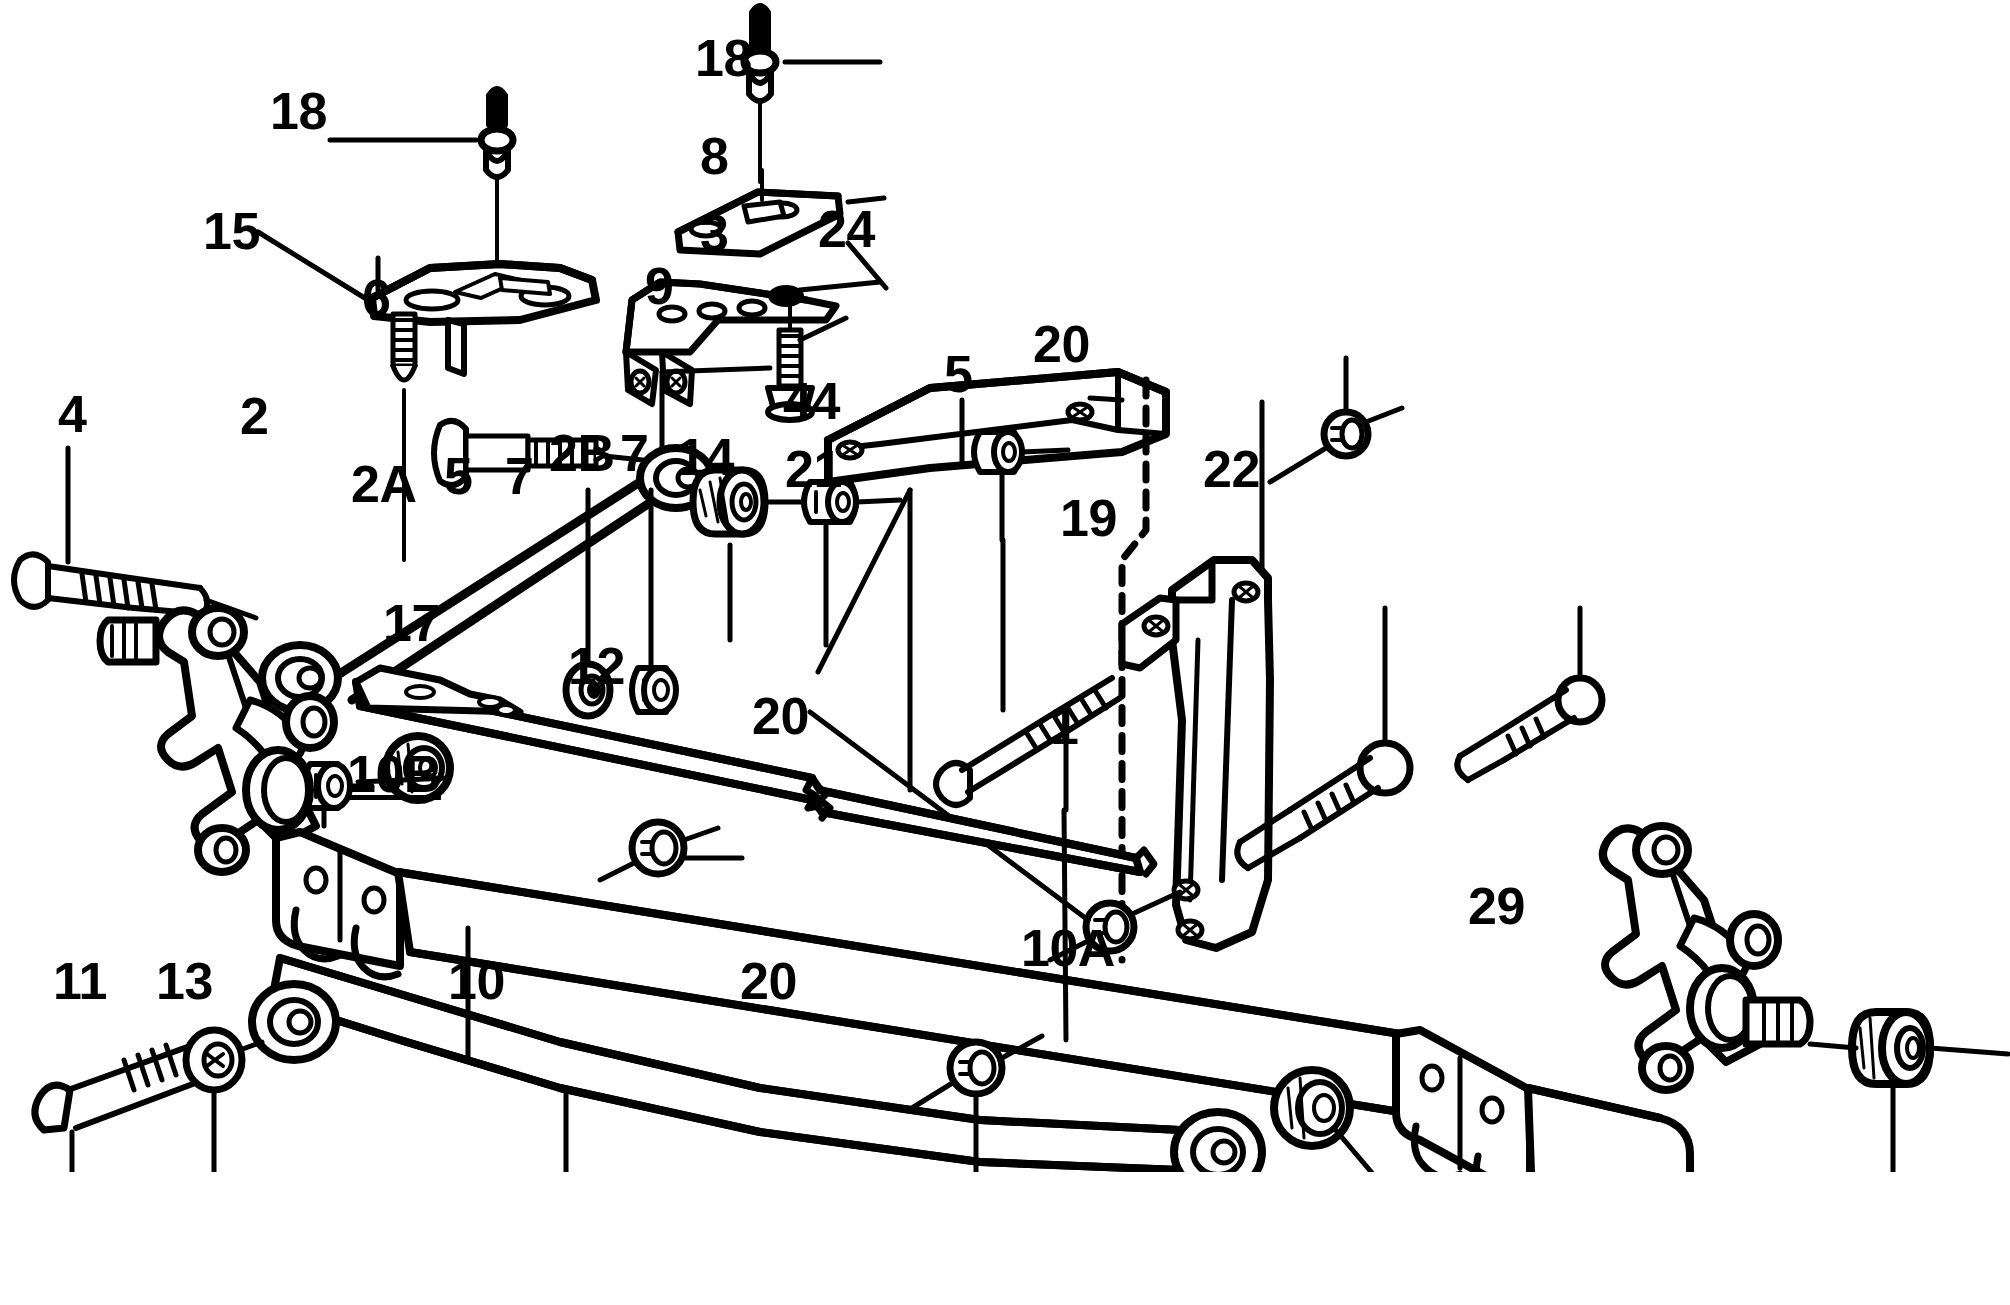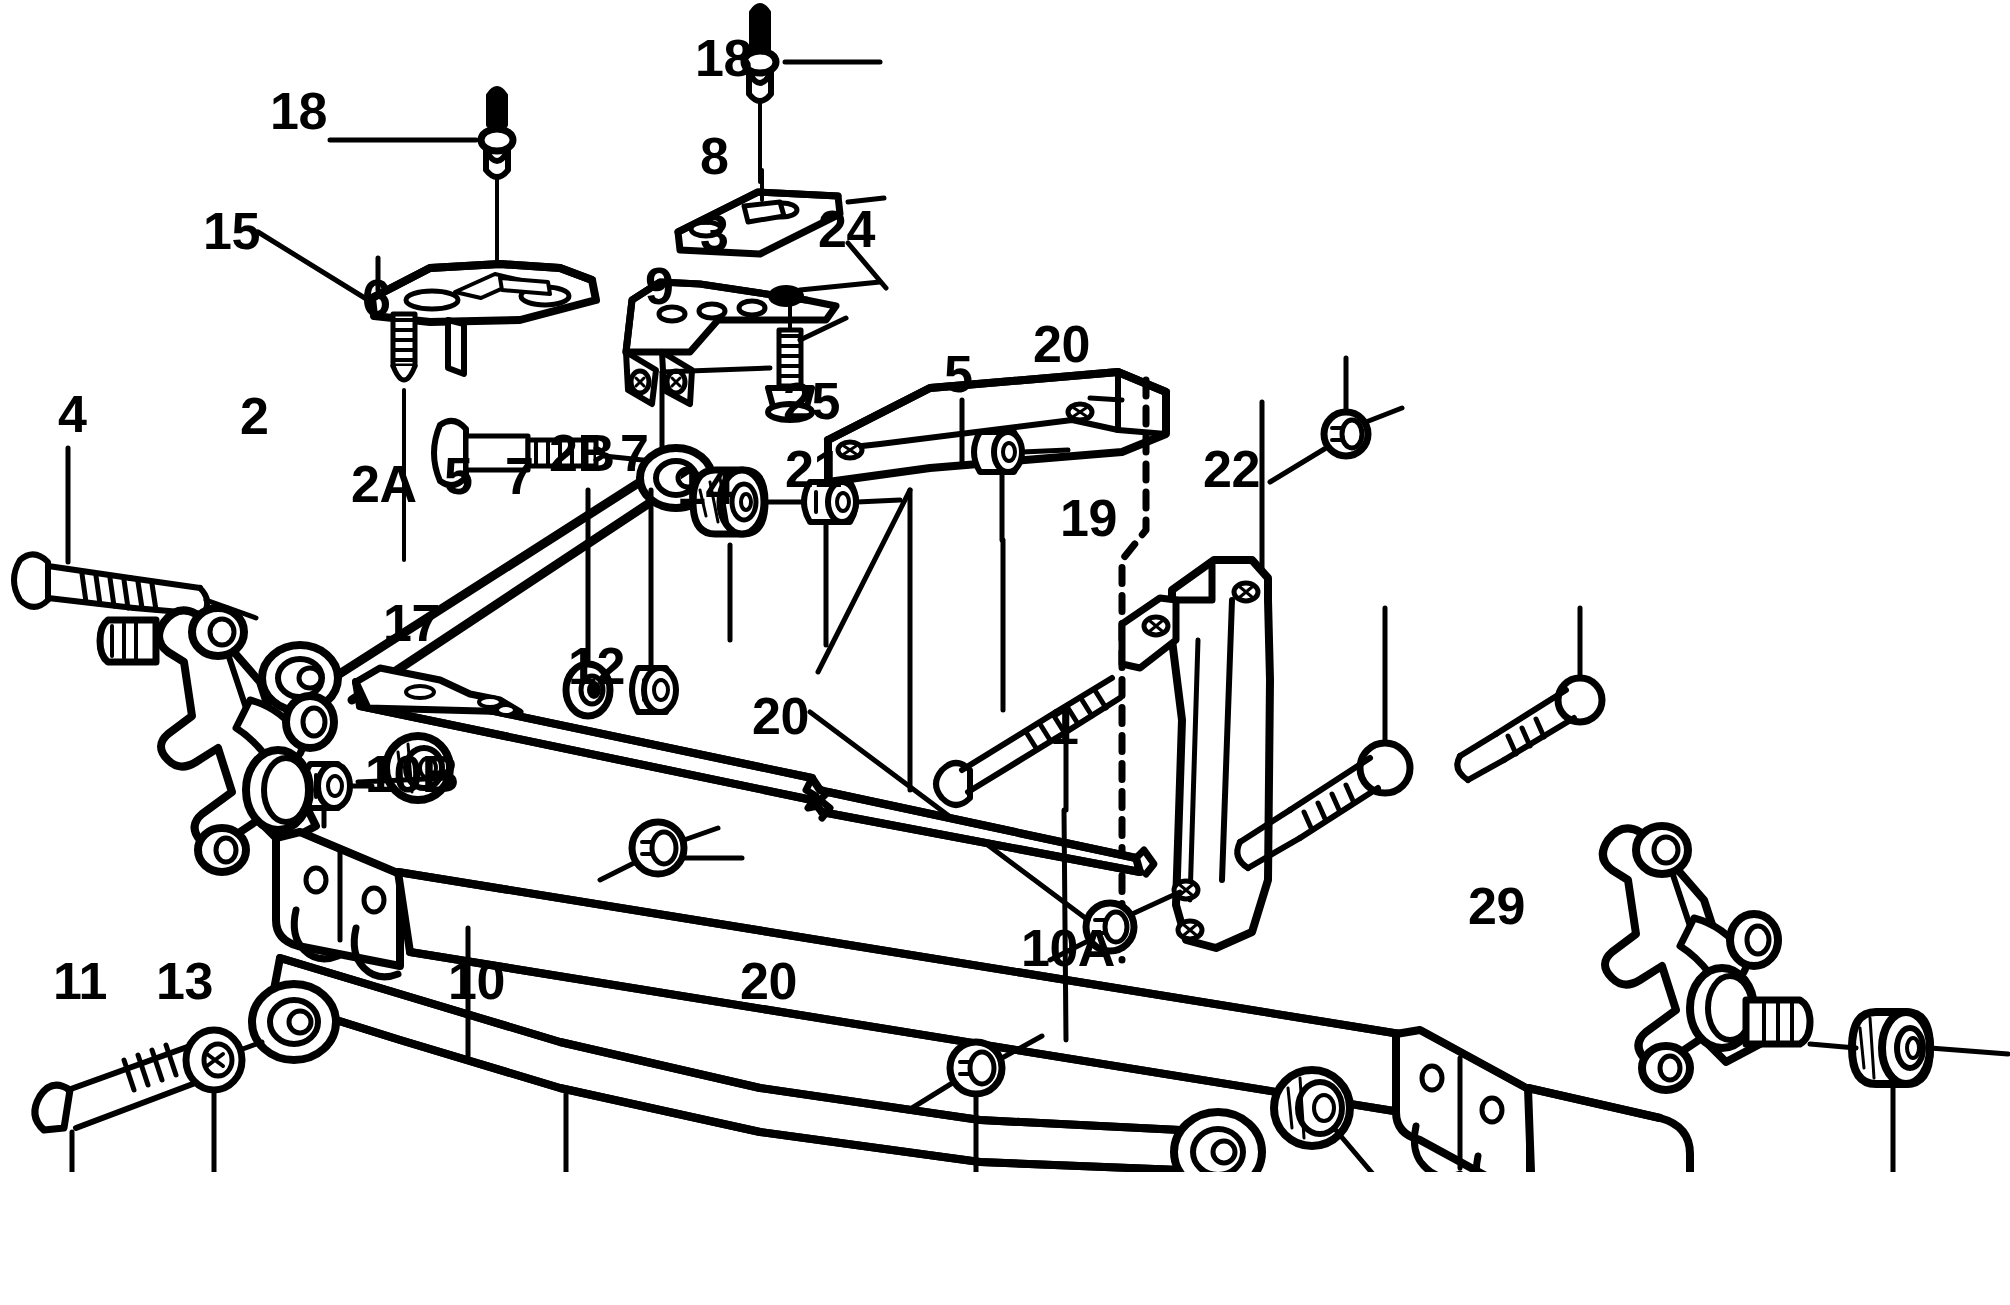--- a/index.html
+++ b/index.html
@@ -487,39 +487,39 @@
 
   <div id="callouts-layer">
       <div class="callout" style="left: 270px; top: 85px; font-size: 52px;">18</div>
       <div class="callout" style="left: 695px; top: 32px; font-size: 52px;">18</div>
       <div class="callout" style="left: 700px; top: 130px; font-size: 52px;">8</div>
       <div class="callout" style="left: 203px; top: 205px; font-size: 52px;">15</div>
       <div class="callout" style="left: 700px; top: 207px; font-size: 52px;">3</div>
       <div class="callout" style="left: 818px; top: 203px; font-size: 52px;">24</div>
       <div class="callout" style="left: 645px; top: 260px; font-size: 52px;">9</div>
       <div class="callout" style="left: 362px; top: 272px; font-size: 52px;">6</div>
-      <div class="callout" style="left: 783px; top: 375px; font-size: 52px;">25</div>
+      <div class="callout" style="left: 783px; top: 375px; font-size: 52px;">44</div>
       <div class="callout" style="left: 1033px; top: 318px; font-size: 52px;">20</div>
       <div class="callout" style="left: 944px; top: 348px; font-size: 52px;">5</div>
       <div class="callout" style="left: 58px; top: 388px; font-size: 52px;">4</div>
       <div class="callout" style="left: 240px; top: 390px; font-size: 52px;">2</div>
       <div class="callout" style="left: 549px; top: 427px; font-size: 52px;">2B</div>
       <div class="callout" style="left: 620px; top: 427px; font-size: 52px;">7</div>
       <div class="callout" style="left: 351px; top: 458px; font-size: 52px;">2A</div>
       <div class="callout" style="left: 444px; top: 450px; font-size: 52px;">5</div>
       <div class="callout" style="left: 505px; top: 450px; font-size: 52px;">7</div>
-      <div class="callout" style="left: 677px; top: 460px; font-size: 52px;">14</div>
+      <div class="callout" style="left: 677px; top: 431px; font-size: 52px;">14</div>
       <div class="callout" style="left: 785px; top: 443px; font-size: 52px; text-align: right;">21</div>
       <div class="callout" style="left: 1203px; top: 443px; font-size: 52px;">22</div>
       <div class="callout" style="left: 1060px; top: 492px; font-size: 52px;">19</div>
       <div class="callout" style="left: 383px; top: 597px; font-size: 52px;">17</div>
       <div class="callout" style="left: 568px; top: 640px; font-size: 52px;">12</div>
       <div class="callout" style="left: 752px; top: 690px; font-size: 52px;">20</div>
       <div class="callout" style="left: 1050px; top: 700px; font-size: 52px;">1</div>
-      <div class="callout" style="left: 365px; top: 748px; font-size: 52px;">10B</div>
+      <div class="callout" style="left: 347px; top: 748px; font-size: 52px; text-decoration: underline;">10B</div>
       <div class="callout" style="left: 1468px; top: 880px; font-size: 52px;">29</div>
       <div class="callout" style="left: 1021px; top: 922px; font-size: 52px;">10A</div>
       <div class="callout" style="left: 53px; top: 955px; font-size: 52px;">11</div>
       <div class="callout" style="left: 156px; top: 955px; font-size: 52px;">13</div>
       <div class="callout" style="left: 448px; top: 955px; font-size: 52px;">10</div>
       <div class="callout" style="left: 740px; top: 955px; font-size: 52px;">20</div>
     </div>
 
 
 </div>

